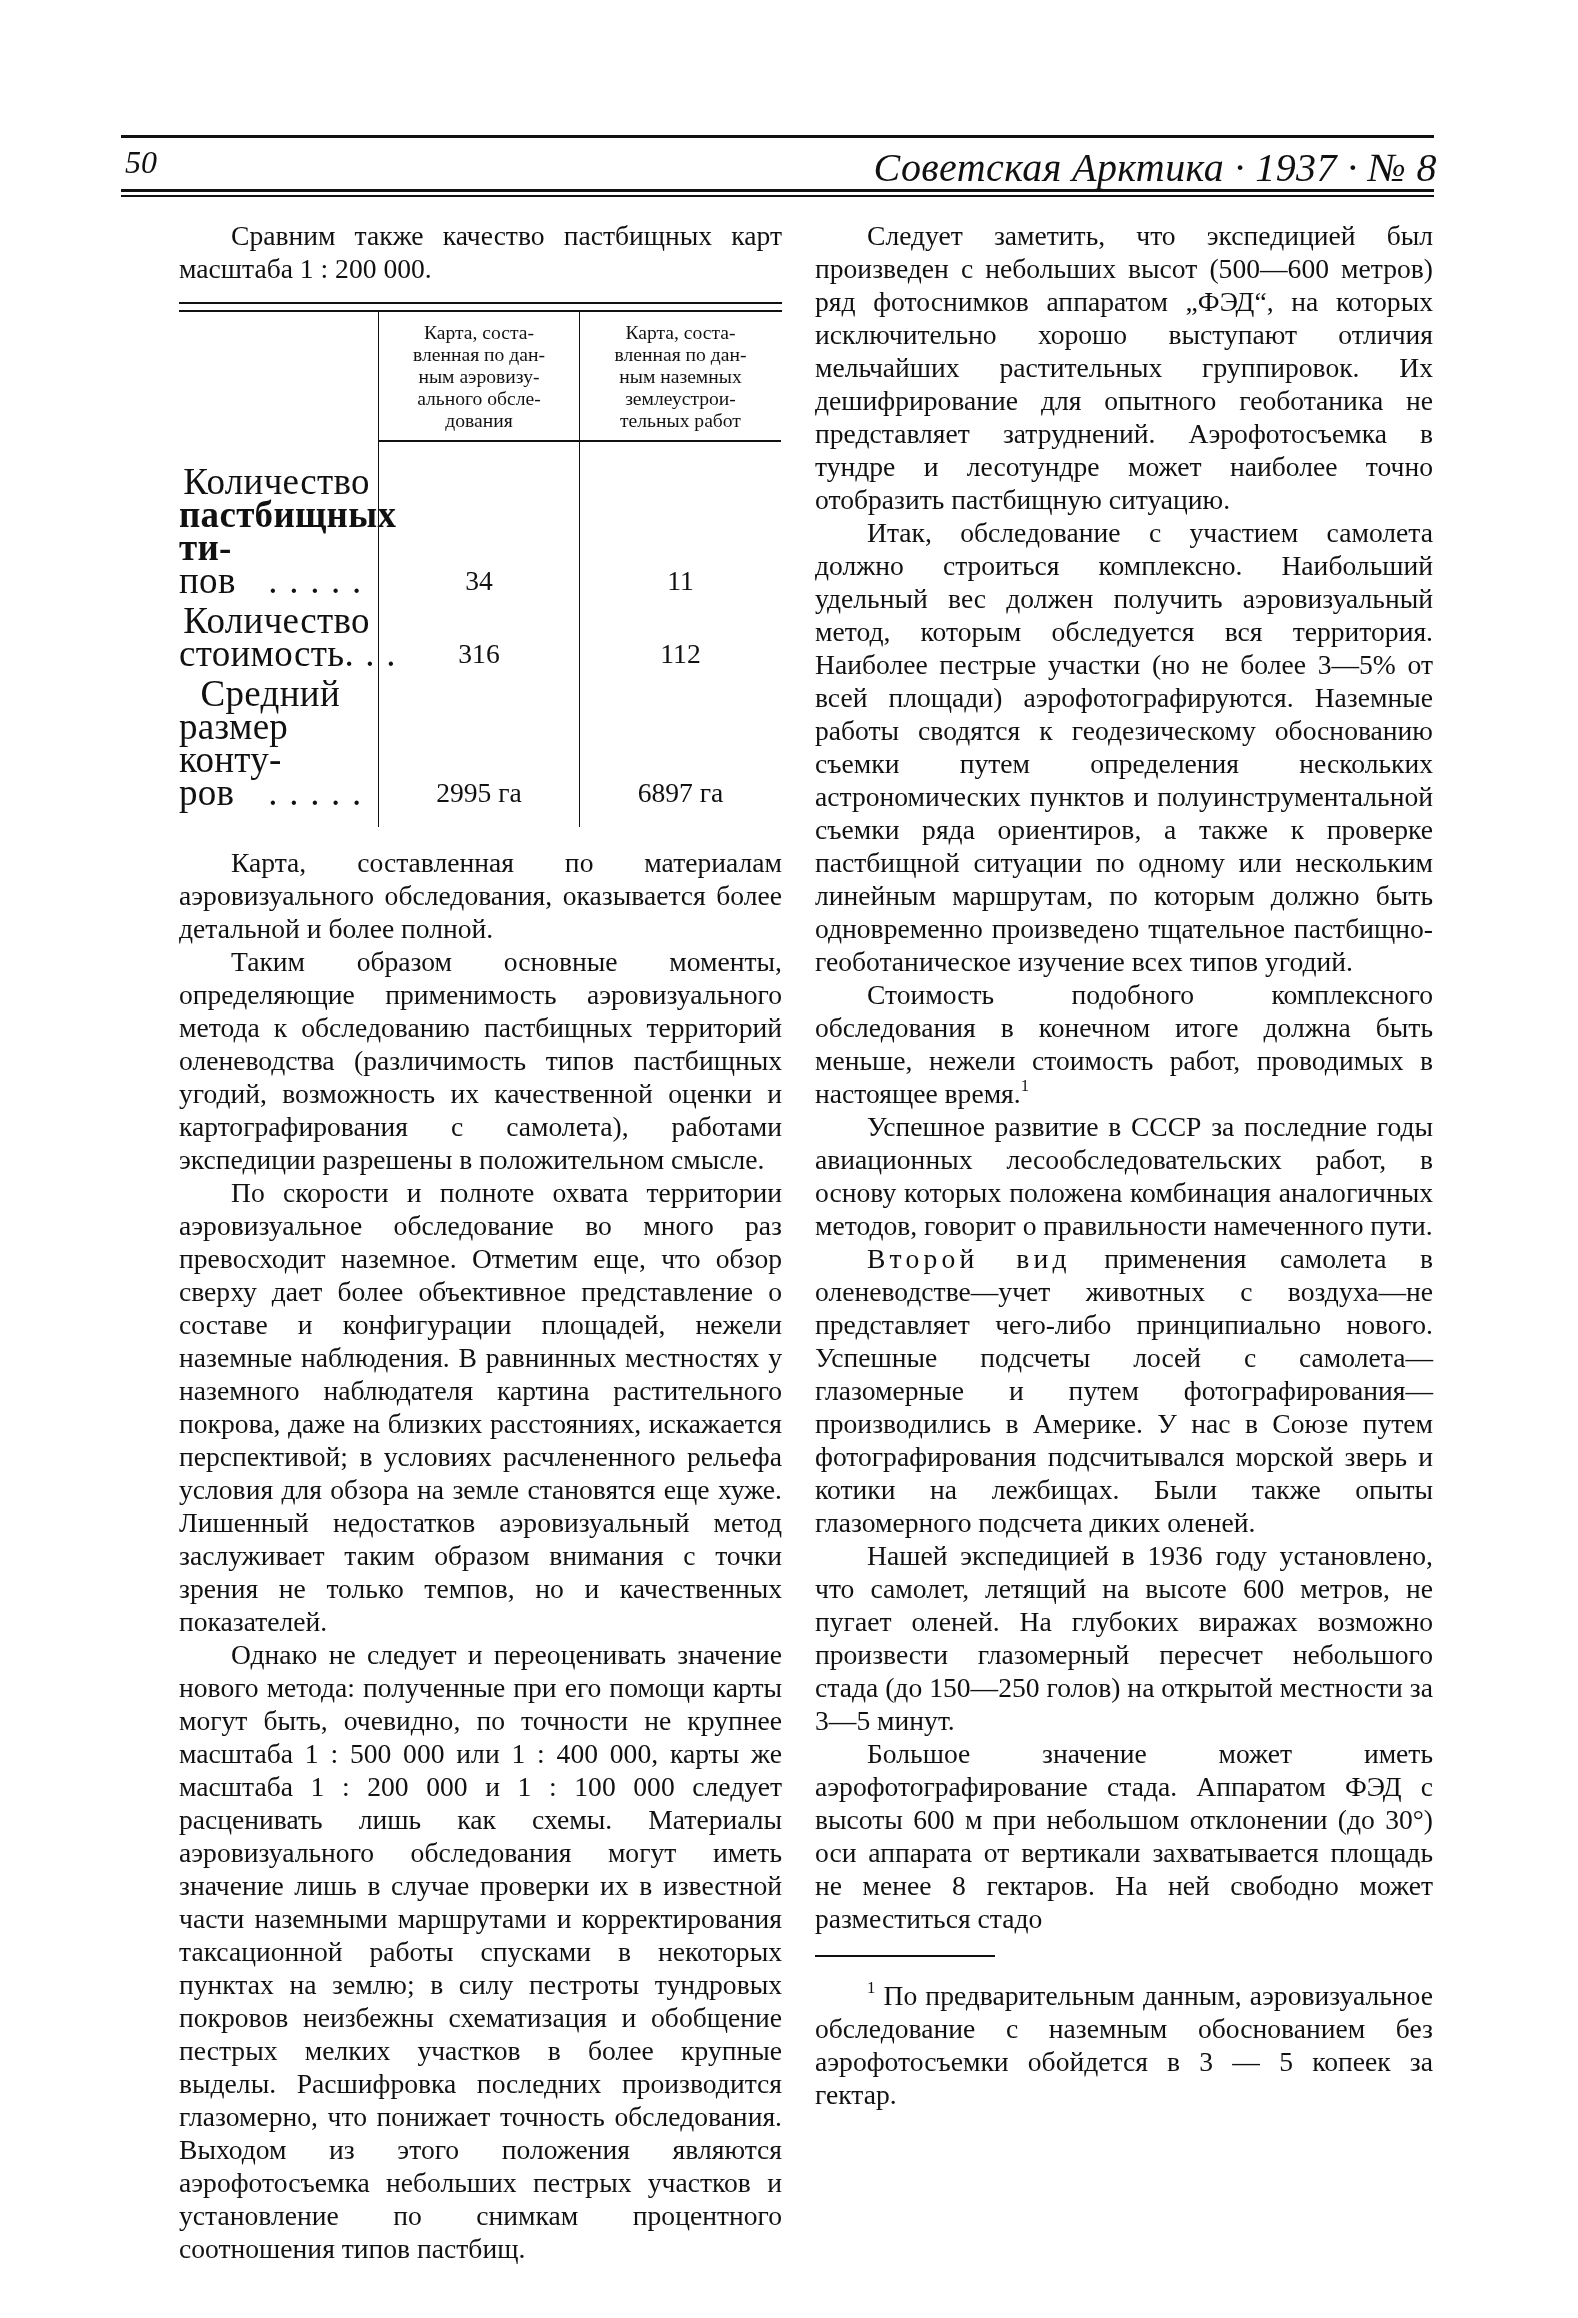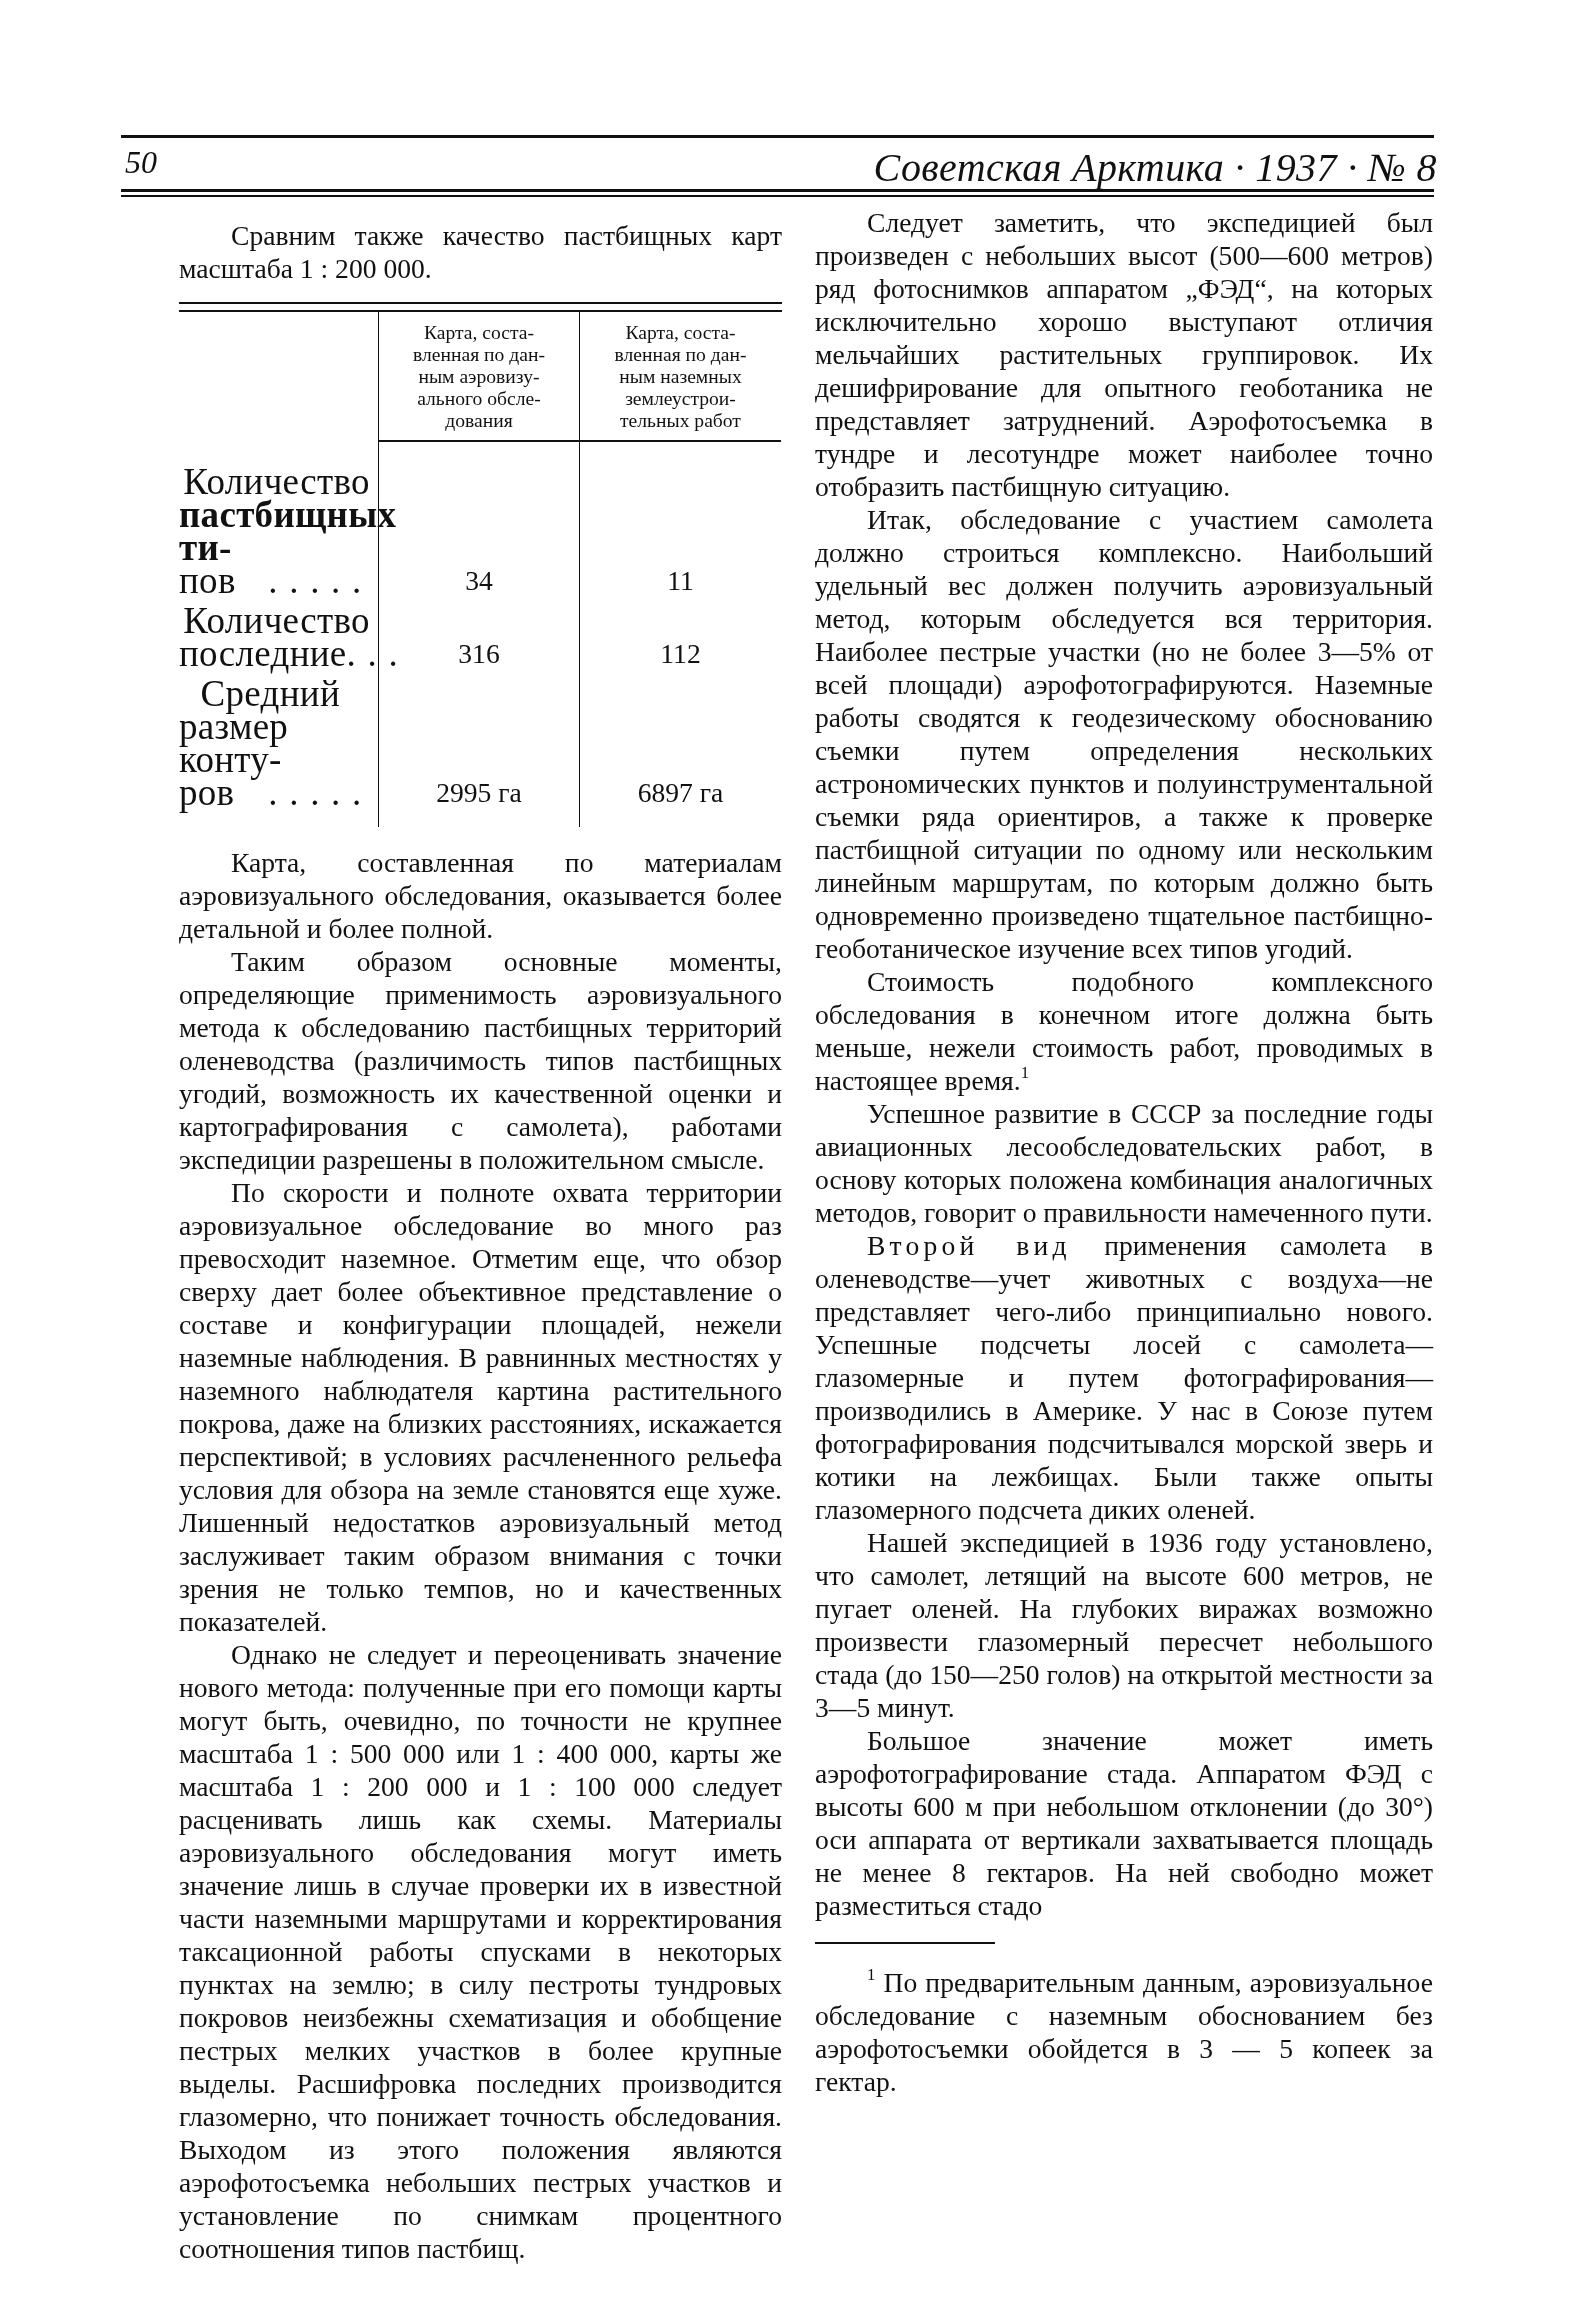--- a/index.html
+++ b/index.html
@@ -3,21 +3,21 @@
 <meta charset="utf-8">
 <style>
   html, body { margin: 0; padding: 0; background: #ffffff; }
   body { width: 1579px; height: 2319px; position: relative; overflow: hidden;
          font-family: "Liberation Serif", "DejaVu Serif", serif; color: #111; }
   .rule { position: absolute; background: #111; }
   .hdr-page { position: absolute; left: 125px; top: 144px; font-size: 32px; font-style: italic; }
   .hdr-title { position: absolute; right: 142px; top: 144px; font-size: 40px; font-style: italic; letter-spacing: 0.4px; }
   .col { position: absolute; font-size: 27.6px; line-height: 33px; text-align: justify; }
   .col-left { left: 179px; top: 219px; width: 603px; }
-  .col-right { left: 815px; top: 206px; width: 618px; }
+  .col-right { left: 815px; top: 219px; width: 618px; }
   .col p { margin: 0; text-indent: 52px; hyphens: manual; }
   .spaced { letter-spacing: 4.2px; }
   sup { font-size: 16.7px; vertical-align: 11.7px; line-height: 0; }
   .tbl { position: relative; width: 603px; margin-top: 16.7px; margin-bottom: 18.4px; }
   .tbl-top1 { height: 2.5px; background: #111; }
   .tbl-top2 { height: 1.7px; background: #111; margin-top: 5.8px; }
   .tbl-grid { display: grid; grid-template-columns: 200px 201px 201px; }
   .th-empty { border-right: 1.7px solid #111; }
   .th { font-size: 19.6px; line-height: 22px; text-align: center; padding: 10px 5px 8.4px; border-bottom: 2.5px solid #111; }
   .th.c1 { border-right: 1.3px solid #111; }
@@ -78,21 +78,21 @@
       <div class="cell c1">34</div>
       <div class="cell">11</div>
 
       <div class="row-label" style="height:6.7px"></div>
       <div class="cell c1" style="height:6.7px"></div>
       <div class="cell" style="height:6.7px"></div>
 
       <div class="row-label">
         <span class="l1">Количество</span>
         <span style="display:flex; justify-content:space-between;">
-            <span>последние</span>
+            <span>стоимость</span>
             <span class="dots">...</span>
           </span>
       </div>
       <div class="cell c1">316</div>
       <div class="cell">112</div>
 
       <div class="row-label" style="height:6.7px"></div>
       <div class="cell c1" style="height:6.7px"></div>
       <div class="cell" style="height:6.7px"></div>
 

